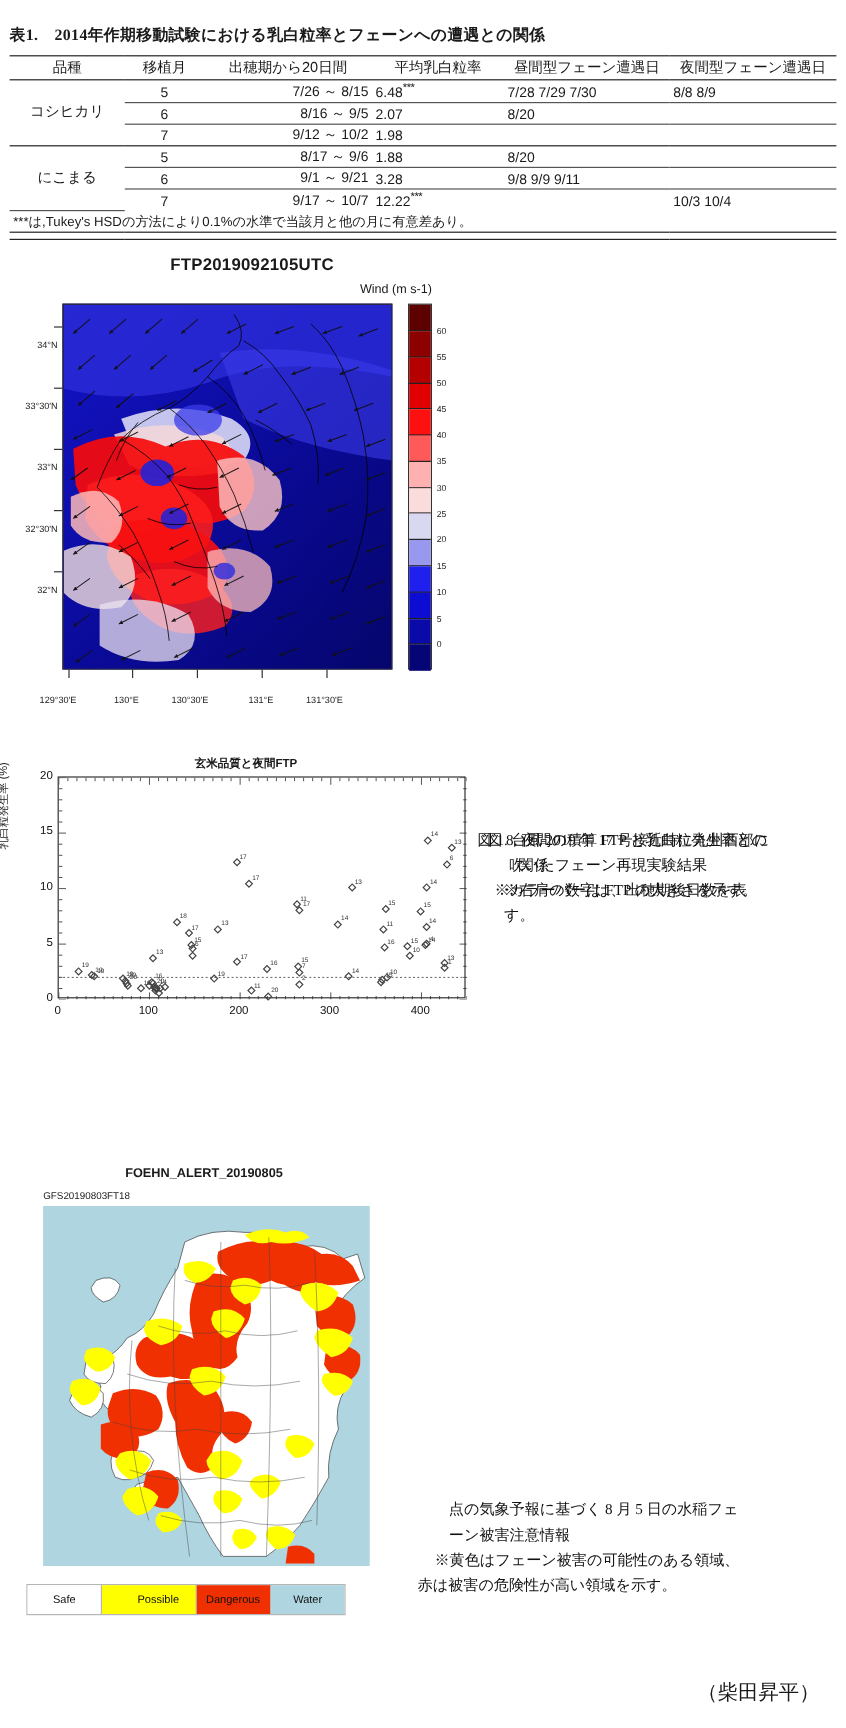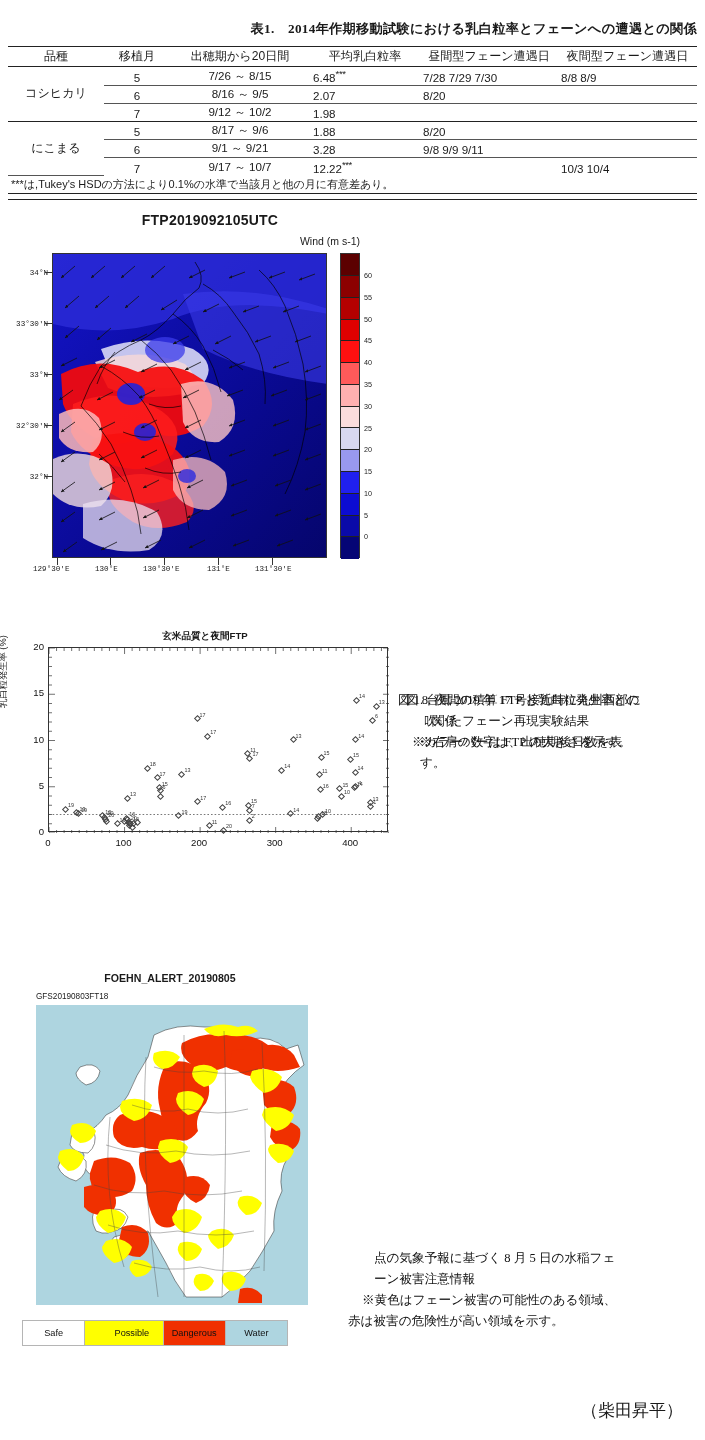--- a/index.html
+++ b/index.html
@@ -10,42 +10,42 @@
     background: #ffffff;
     font-family: "Liberation Serif", serif;
     color: #1a1a1a;
     position: relative;
     overflow: hidden;
   }
 
   
   #table-section { padding: 14px 8px 0 8px; }
   .table-caption {
-    text-align: right;
+    text-align: left;
     font-size: 13.2px;
     font-weight: bold;
     letter-spacing: .3px;
     margin: 6px 0 8px 0;
     font-family: "Liberation Serif", serif;
   }
   table.t1 {
     width: 689px;
     margin: 0 auto;
     border-collapse: collapse;
     font-size: 11.6px;
     font-family: "Liberation Sans", sans-serif;
   }
   table.t1 td, table.t1 th { padding: 1px 3px; vertical-align: bottom; font-weight: normal; }
   .rule-top    { border-top: 1.6px solid #222; }
   .rule-bottom { border-bottom: 1.6px solid #222; }
   .hdr th { text-align: center; font-size: 12.1px; padding-bottom: 2px; }
   .hdr th.u { border-bottom: 1.2px solid #222; }
   .c-variety { text-align:center; width: 96px; font-size:12.1px; }
   .c-month   { text-align:center; width: 66px; }
-  .c-period  { text-align:center; width: 140px; }
+  .c-period  { text-align:right; width: 140px; }
   .c-rate    { width: 110px; }
   .c-day     { text-align:left;   width: 138px; padding-left:6px; }
   .c-night   { text-align:left;   width: 139px; padding-left:6px; }
   .sub-rule td { border-bottom: .9px solid #555; }
   .grp-rule td { border-bottom: 1.4px solid #222; }
   .star { font-size: 9.5px; vertical-align: super; letter-spacing:-0.4px;}
   .footnote-row td {
     font-size: 11px; text-align: left; padding: 2px 2px 2px 1px;
     font-family: "Liberation Sans", sans-serif;
   }
@@ -59,22 +59,23 @@
   }
   #fig1-windlabel {
     position:absolute; left:200px; top:27px; width:160px; text-align:right;
     font-family:"Liberation Sans", sans-serif; font-size:10.5px;
   }
   #fig1-plot {
     position:absolute; left:52px; top:45px; width:275px; height:305px;
     border:1px solid #333; overflow:hidden; background:#0b0b8c;
   }
   .lat-lab, .lon-lab {
-    position:absolute; font-family:Liberation Mono, monospace; font-size:7.6px; color:#222;
+    position:absolute; font-family:Liberation Sans, sans-serif; font-size:7.6px; color:#222;
     white-space:nowrap;
+    margin-top:14px;
   }
   .lat-lab { text-align:right; }
   .tickm { position:absolute; background:#333; }
 
   
   #fig1-cbar { position:absolute; left:340px; top:45px; width:20px; height:305px; border:1px solid #333; }
   #fig1-cbar div { width:100%; }
   .cb-lab { position:absolute; left:364px; font-family:"Liberation Sans", sans-serif; font-size:7.2px; color:#222; }
 
   

